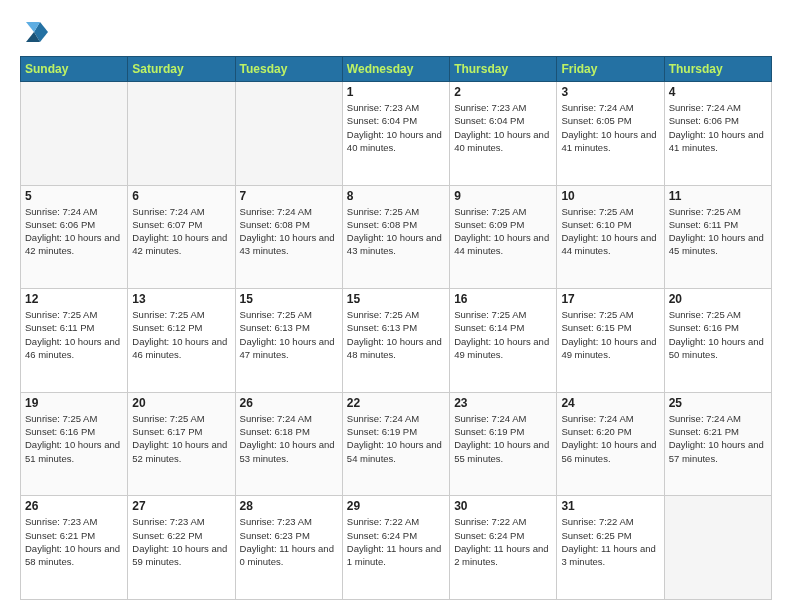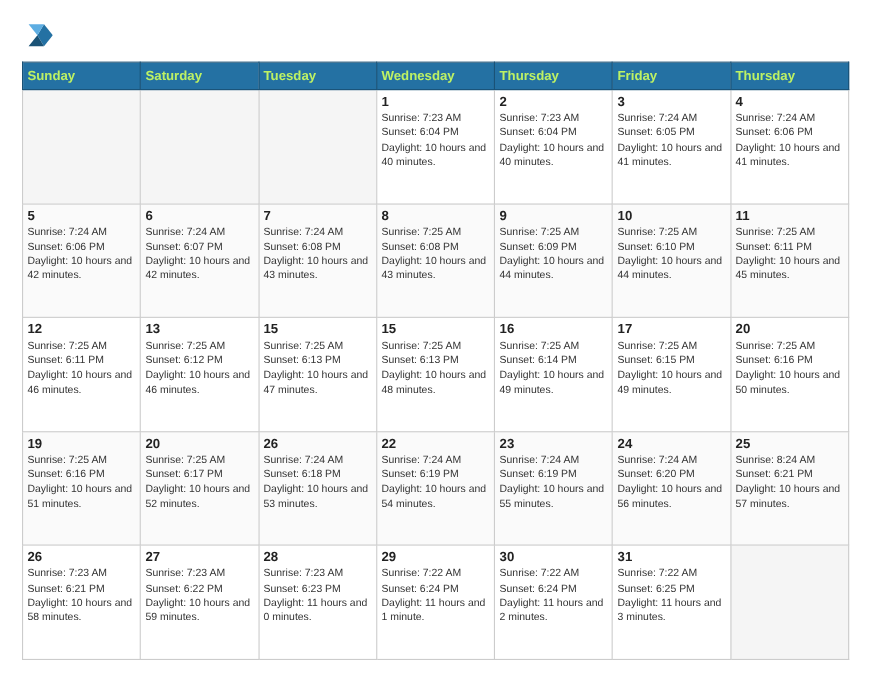--- a/index.html
+++ b/index.html
@@ -316,21 +316,21 @@
           </td>
           <td>
             <span class="day-number">24</span>
             <div class="day-info">Sunrise: 7:24 AM
 Sunset: 6:20 PM
 Daylight: 10 hours
 and 56 minutes.</div>
           </td>
           <td>
             <span class="day-number">25</span>
-            <div class="day-info">Sunrise: 8:24 AM
+            <div class="day-info">Sunrise: 7:24 AM
 Sunset: 6:21 PM
 Daylight: 10 hours
 and 57 minutes.</div>
           </td>
         </tr>
         <tr>
           <td>
             <span class="day-number">26</span>
             <div class="day-info">Sunrise: 7:23 AM
 Sunset: 6:21 PM

